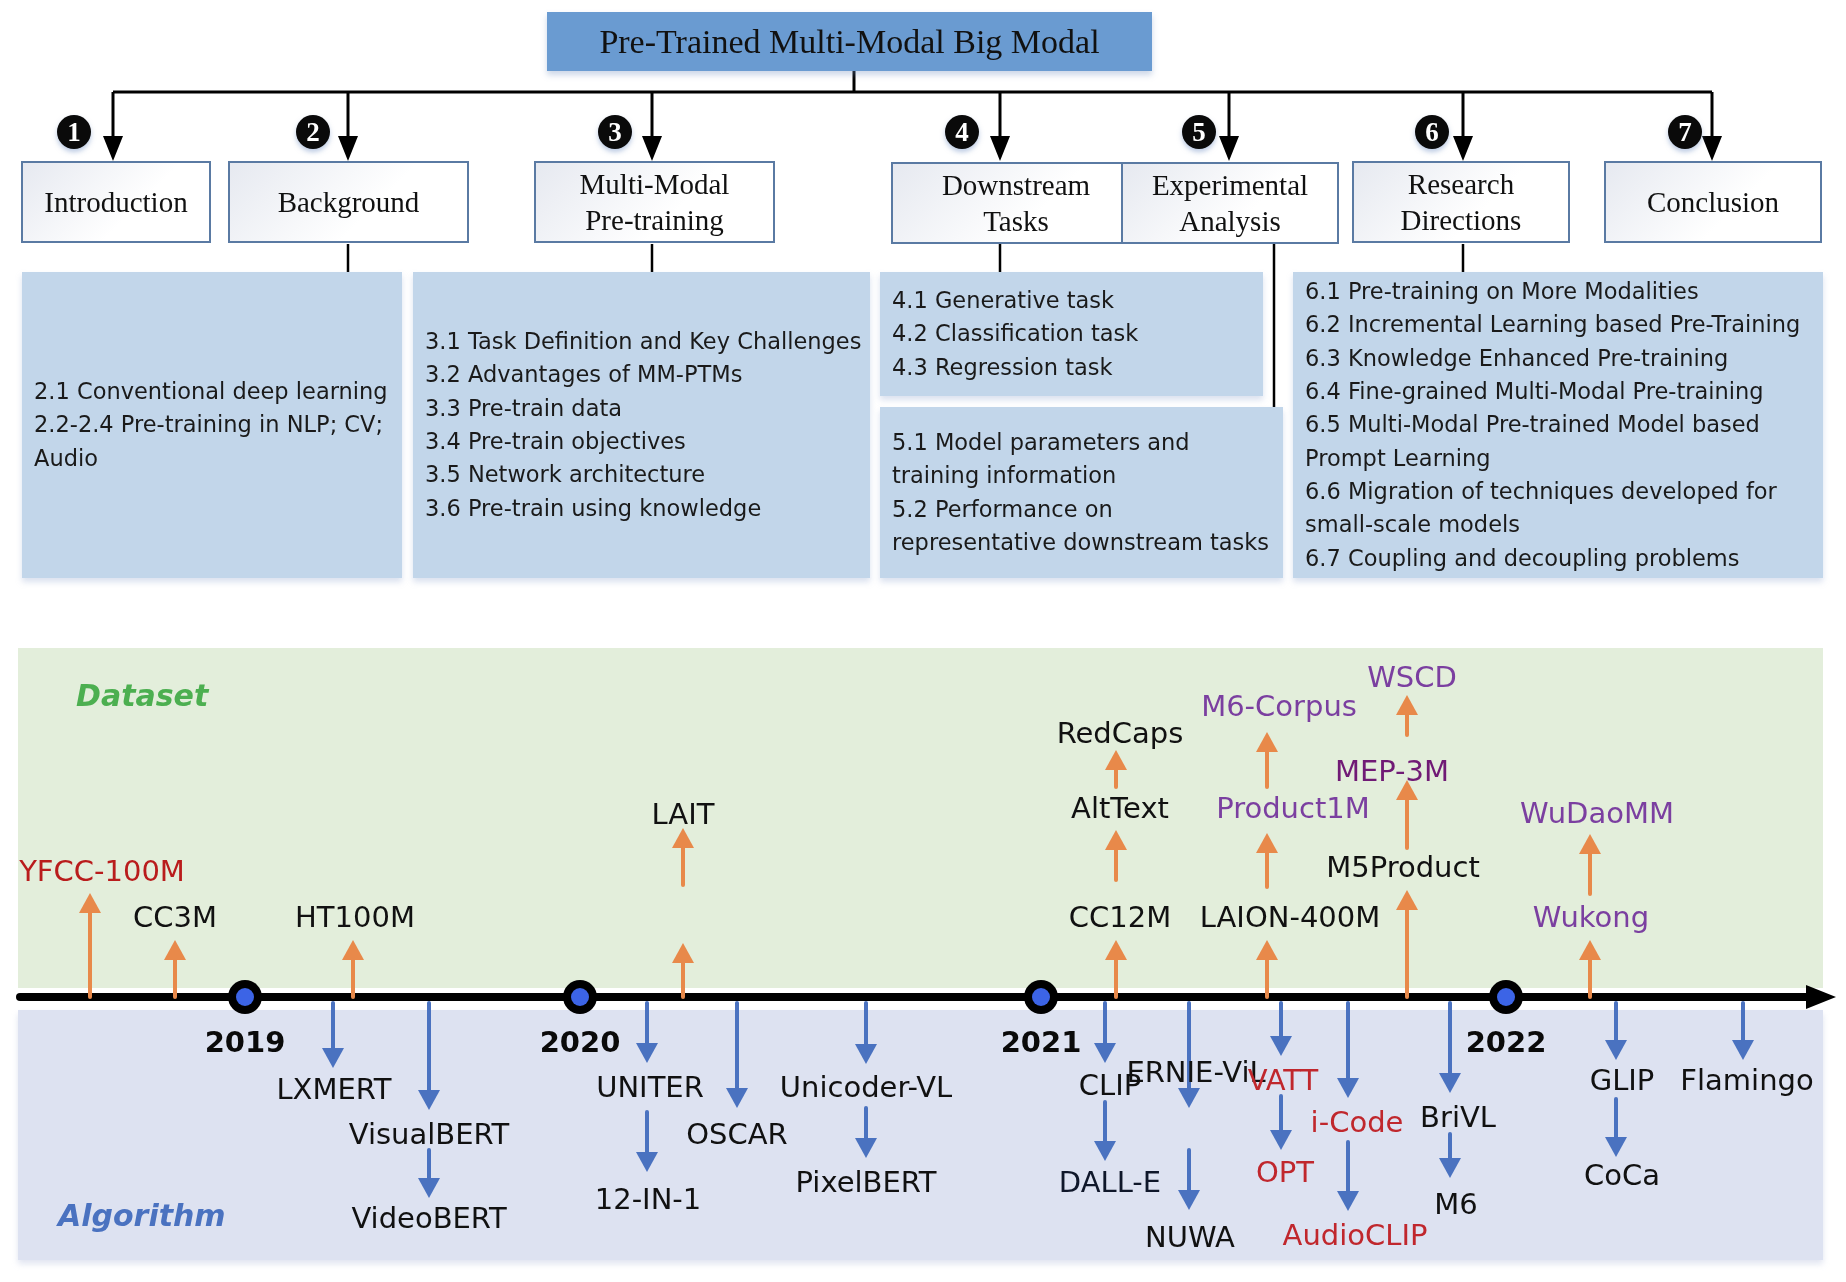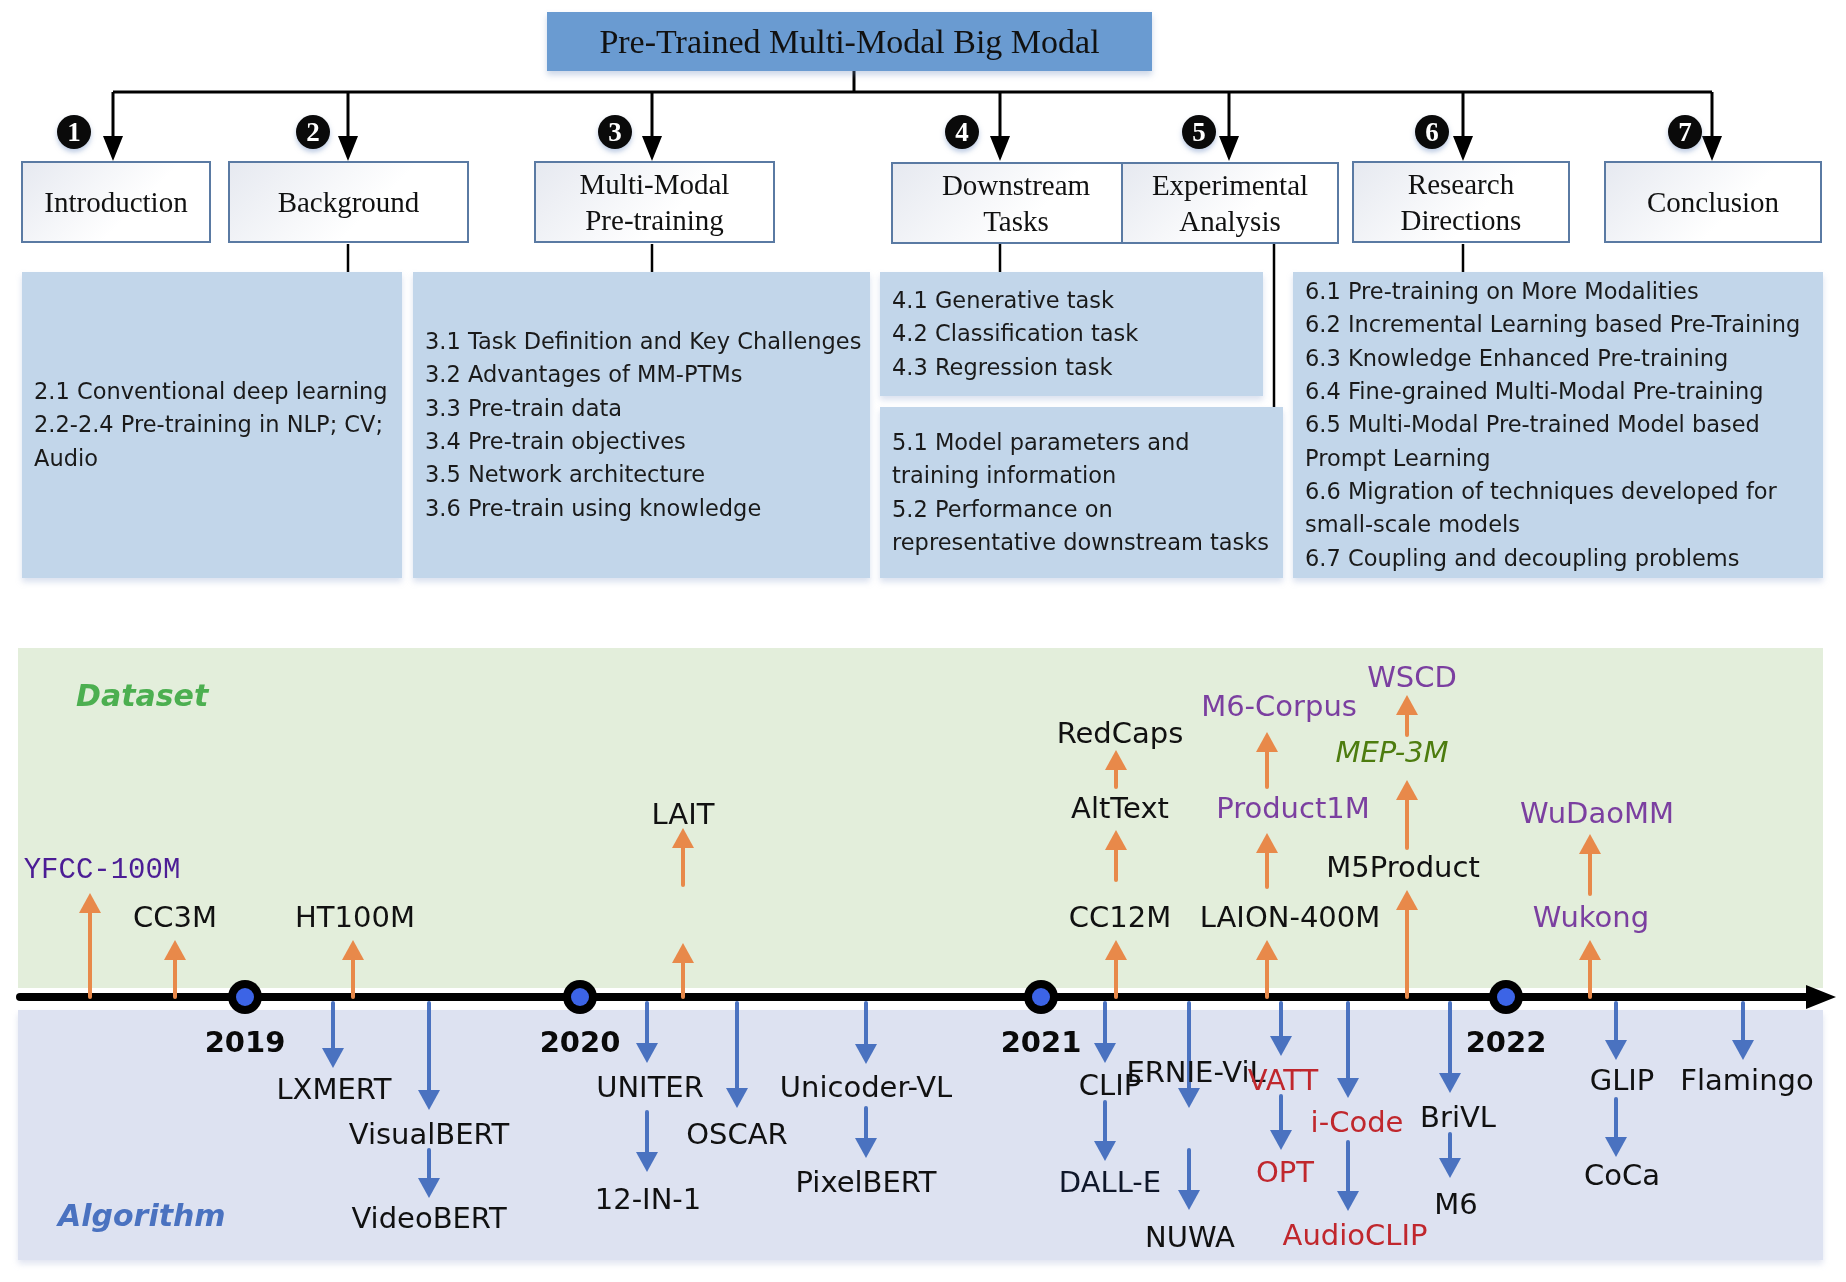--- a/index.html
+++ b/index.html
@@ -261,32 +261,32 @@
         <circle cx="1506" cy="997" r="17" fill="#000"></circle>
         <circle cx="1506" cy="997" r="9" fill="#3c64e6"></circle>
       </g>
   </svg>
 
   <div class="year-label sans" style="left:245px;top:1025px;">2019</div>
   <div class="year-label sans" style="left:580px;top:1025px;">2020</div>
   <div class="year-label sans" style="left:1041px;top:1025px;">2021</div>
   <div class="year-label sans" style="left:1506px;top:1025px;">2022</div>
 
-  <div class="tl-label sans" style="left: 102px; top: 854px; color: #4c1d95; font-family: Liberation Mono, monospace;">YFCC-100M</div>
+  <div class="tl-label sans" style="left: 102px; top: 854px; color: #b91c1c;">YFCC-100M</div>
   <div class="tl-label sans" style="left: 175px; top: 900px; color: rgb(17, 17, 17);">CC3M</div>
   <div class="tl-label sans" style="left: 355px; top: 900px; color: rgb(17, 17, 17);">HT100M</div>
   <div class="tl-label sans" style="left: 683px; top: 797px; color: rgb(17, 17, 17);">LAIT</div>
   <div class="tl-label sans" style="left: 1120px; top: 900px; color: rgb(17, 17, 17);">CC12M</div>
   <div class="tl-label sans" style="left: 1120px; top: 791px; color: rgb(17, 17, 17);">AltText</div>
   <div class="tl-label sans" style="left: 1120px; top: 716px; color: rgb(17, 17, 17);">RedCaps</div>
   <div class="tl-label sans" style="left: 1290px; top: 900px; color: rgb(17, 17, 17);">LAION-400M</div>
   <div class="tl-label sans" style="left: 1293px; top: 791px; color: rgb(123, 63, 160);">Product1M</div>
   <div class="tl-label sans" style="left: 1279px; top: 689px; color: rgb(123, 63, 160);">M6-Corpus</div>
   <div class="tl-label sans" style="left: 1403px; top: 850px; color: rgb(17, 17, 17);">M5Product</div>
-  <div class="tl-label sans" style="left: 1392px; top: 735px; color: #4d7c0f; font-style: italic;">MEP-3M</div>
+  <div class="tl-label sans" style="left: 1392px; top: 754px; color: #701a75;">MEP-3M</div>
   <div class="tl-label sans" style="left: 1412px; top: 660px; color: rgb(123, 63, 160);">WSCD</div>
   <div class="tl-label sans" style="left: 1591px; top: 900px; color: rgb(123, 63, 160);">Wukong</div>
   <div class="tl-label sans" style="left: 1597px; top: 796px; color: rgb(123, 63, 160);">WuDaoMM</div>
 
   <div class="tl-label sans" style="left: 334px; top: 1072px; color: rgb(17, 17, 17);">LXMERT</div>
   <div class="tl-label sans" style="left: 429px; top: 1117px; color: rgb(17, 17, 17);">VisualBERT</div>
   <div class="tl-label sans" style="left: 429px; top: 1201px; color: rgb(17, 17, 17);">VideoBERT</div>
   <div class="tl-label sans" style="left: 650px; top: 1070px; color: rgb(17, 17, 17);">UNITER</div>
   <div class="tl-label sans" style="left: 648px; top: 1182px; color: rgb(17, 17, 17);">12-IN-1</div>
   <div class="tl-label sans" style="left: 737px; top: 1117px; color: rgb(17, 17, 17);">OSCAR</div>

